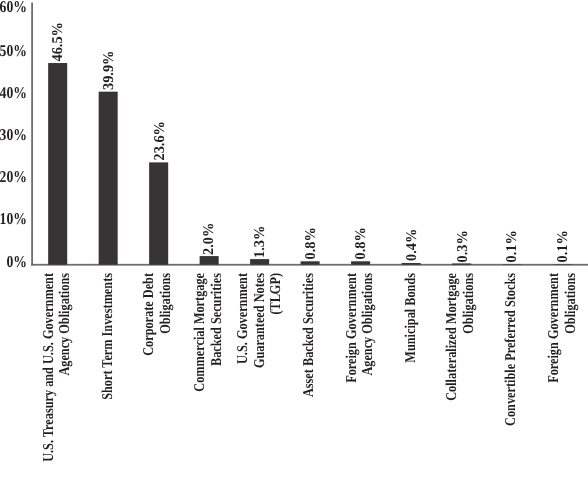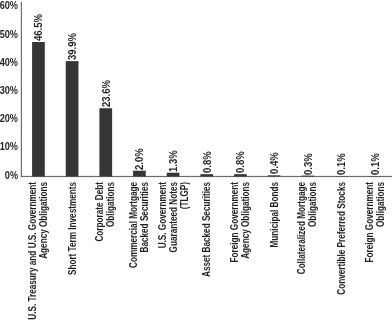--- a/index.html
+++ b/index.html
@@ -1,18 +1,18 @@
 <!DOCTYPE html>
 <html><head>
 <meta charset="utf-8">
 <style>
   html,body{margin:0;padding:0;background:#ffffff;}
   body{width:392px;height:322px;overflow:hidden;
        font-family:"Liberation Sans",sans-serif;}
-  #chart{position:relative;width:392px;height:322px;overflow:hidden;}
+  #chart{position:relative;width:392px;height:322px;overflow:hidden;font-family:Liberation Serif, serif;}
   #plot{position:absolute;left:0;top:0;}
   .ytick{position:absolute;font-weight:bold;color:#231f20;
          font-size:11px;line-height:11px;white-space:nowrap;
          transform-origin:100% 50%;transform:scaleX(0.83);text-align:right;}
   .bar{position:absolute;background:#333132;}
   .vlabel{position:absolute;font-weight:bold;color:#231f20;font-size:10px;
           line-height:10px;white-space:nowrap;transform-origin:0 0;}
   .catlabel{position:absolute;font-weight:bold;color:#231f20;font-size:10px;
             white-space:nowrap;transform-origin:0 0;text-align:right;}
   .catline{line-height:10.8px;}

